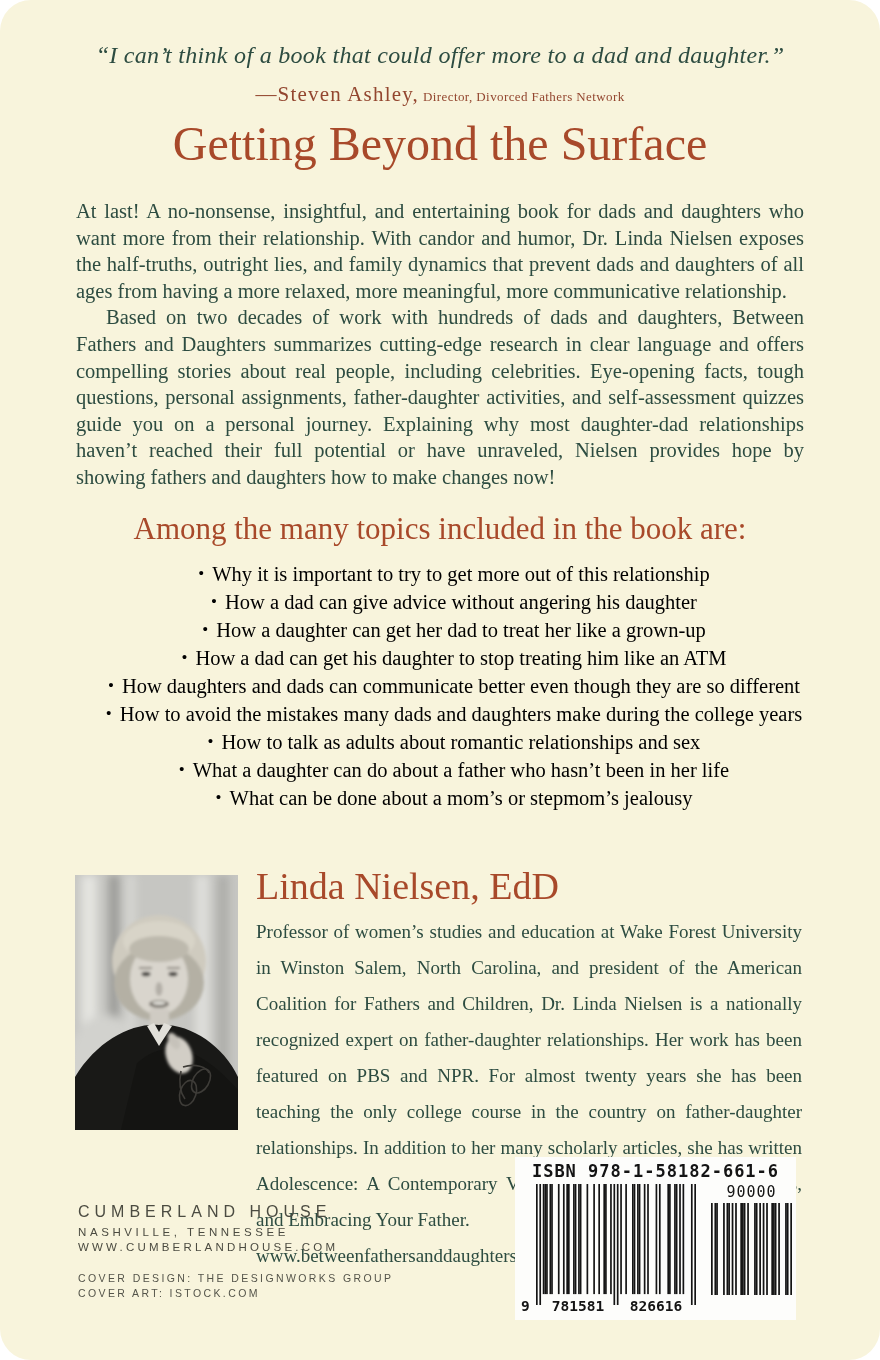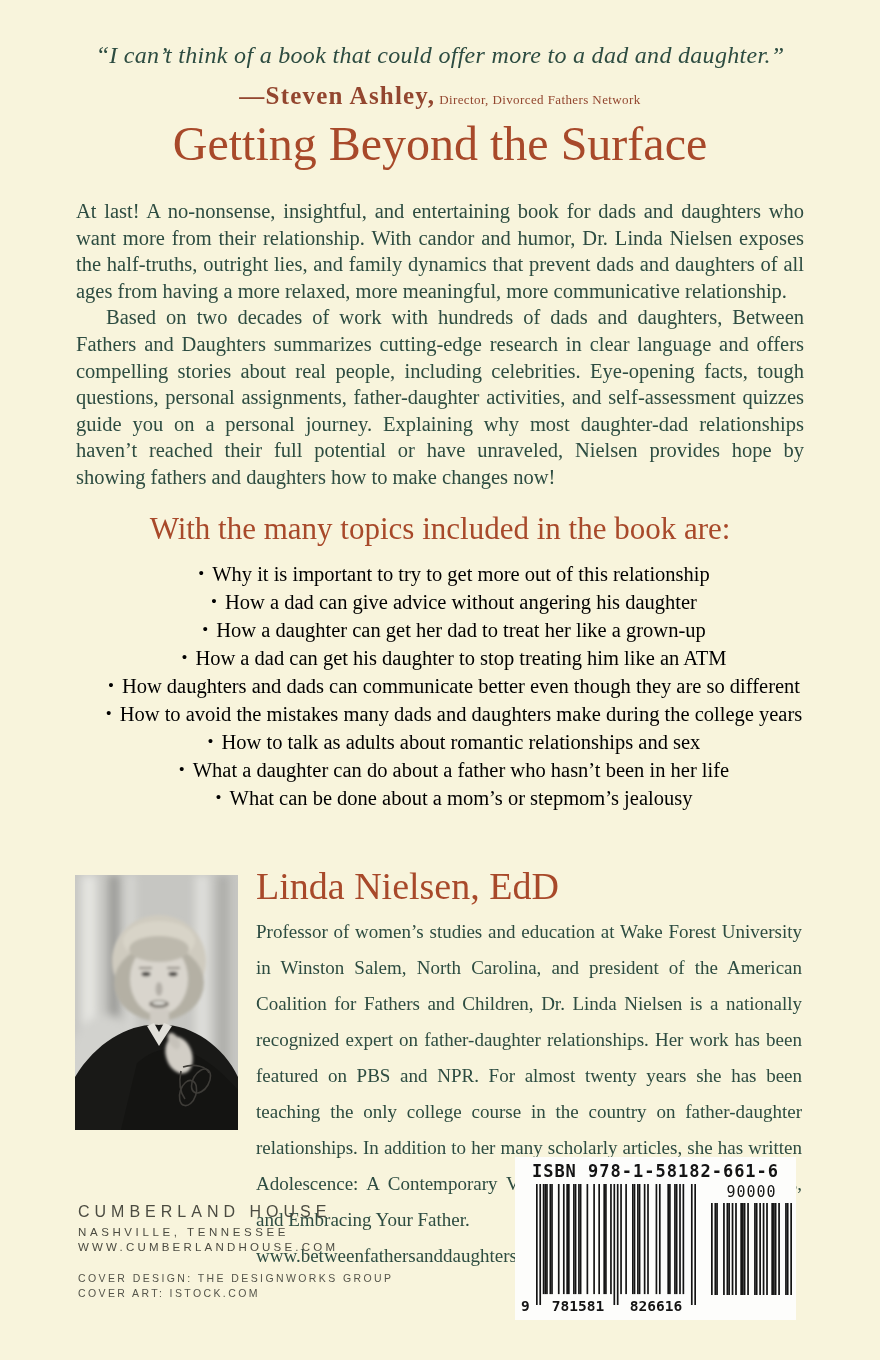--- a/index.html
+++ b/index.html
@@ -1,32 +1,33 @@
 <!DOCTYPE html>
 <html><head>
 <meta charset="utf-8">
 <style>
   html,body{margin:0;padding:0;background:#ffffff;}
   .cover{
     position:relative; width:880px; height:1360px;
     background:#f8f4dc; overflow:hidden;
     font-family:"Liberation Serif", serif;
     color:#2d4c41;
+    border-radius:31px;
   }
   
   .quote{
     position:absolute; top:42px; left:0; width:880px;
     text-align:center; font-style:italic; font-size:24px;
     color:#2d4c41; letter-spacing:.3px;
   }
   .attribution{
     position:absolute; top:82px; left:0; width:880px;
     text-align:center; color:#93462f;
   }
-  .attr-name{font-size:25px; letter-spacing:1.2px;font-weight:bold;}
+  .attr-name{font-size:21px; letter-spacing:1.2px;}
   .attr-role{font-size:13px; letter-spacing:.4px;}
   
   .headline{
     position:absolute; top:116px; left:0; width:880px;
     text-align:center; font-size:48px; color:#a8492a;
     font-weight:400;
   }
   
   .description{
     position:absolute; top:198px; left:76px; width:728px;
@@ -116,21 +117,21 @@
     <span class="attr-role"> Director, Divorced Fathers Network</span>
   </div>
 
   <div class="headline">Getting Beyond the Surface</div>
 
   <div class="description">
     <p>At last! A no-nonsense, insightful, and entertaining book for dads and daughters who want more from their relationship. With candor and humor, Dr. Linda Nielsen exposes the half-truths, outright lies, and family dynamics that prevent dads and daughters of all ages from having a more relaxed, more meaningful, more communicative relationship.</p>
     <p class="indent">Based on two decades of work with hundreds of dads and daughters, Between Fathers and Daughters summarizes cutting-edge research in clear language and offers compelling stories about real people, including celebrities. Eye-opening facts, tough questions, personal assignments, father-daughter activities, and self-assessment quizzes guide you on a personal journey. Explaining why most daughter-dad relationships haven’t reached their full potential or have unraveled, Nielsen provides hope by showing fathers and daughters how to make changes now!</p>
   </div>
 
-  <div class="topics-heading">With the many topics included in the book are:</div>
+  <div class="topics-heading">Among the many topics included in the book are:</div>
 
   <div class="topics-list">
     <div class="topic"><span class="bullet">•</span><span>Why it is important to try to get more out of this relationship</span></div>
     <div class="topic"><span class="bullet">•</span><span>How a dad can give advice without angering his daughter</span></div>
     <div class="topic"><span class="bullet">•</span><span>How a daughter can get her dad to treat her like a grown-up</span></div>
     <div class="topic"><span class="bullet">•</span><span>How a dad can get his daughter to stop treating him like an ATM</span></div>
     <div class="topic"><span class="bullet">•</span><span>How daughters and dads can communicate better even though they are so different</span></div>
     <div class="topic"><span class="bullet">•</span><span>How to avoid the mistakes many dads and daughters make during the college years</span></div>
     <div class="topic"><span class="bullet">•</span><span>How to talk as adults about romantic relationships and sex</span></div>
     <div class="topic"><span class="bullet">•</span><span>What a daughter can do about a father who hasn’t been in her life</span></div>

